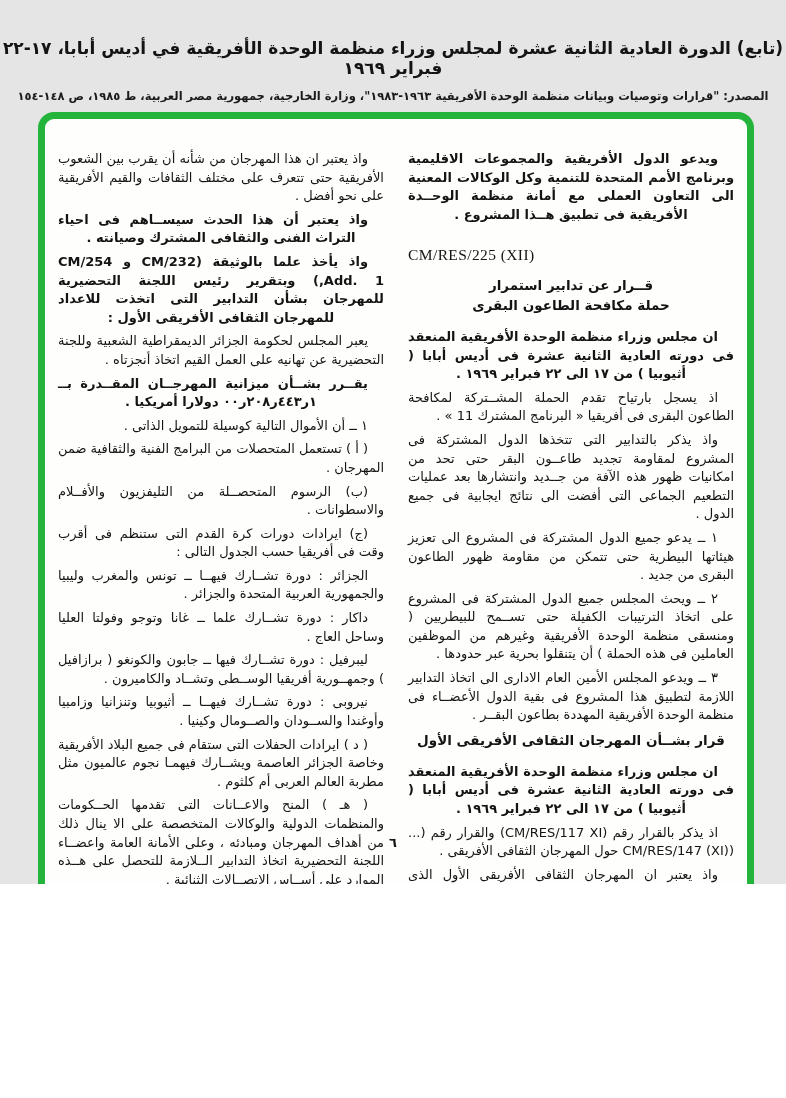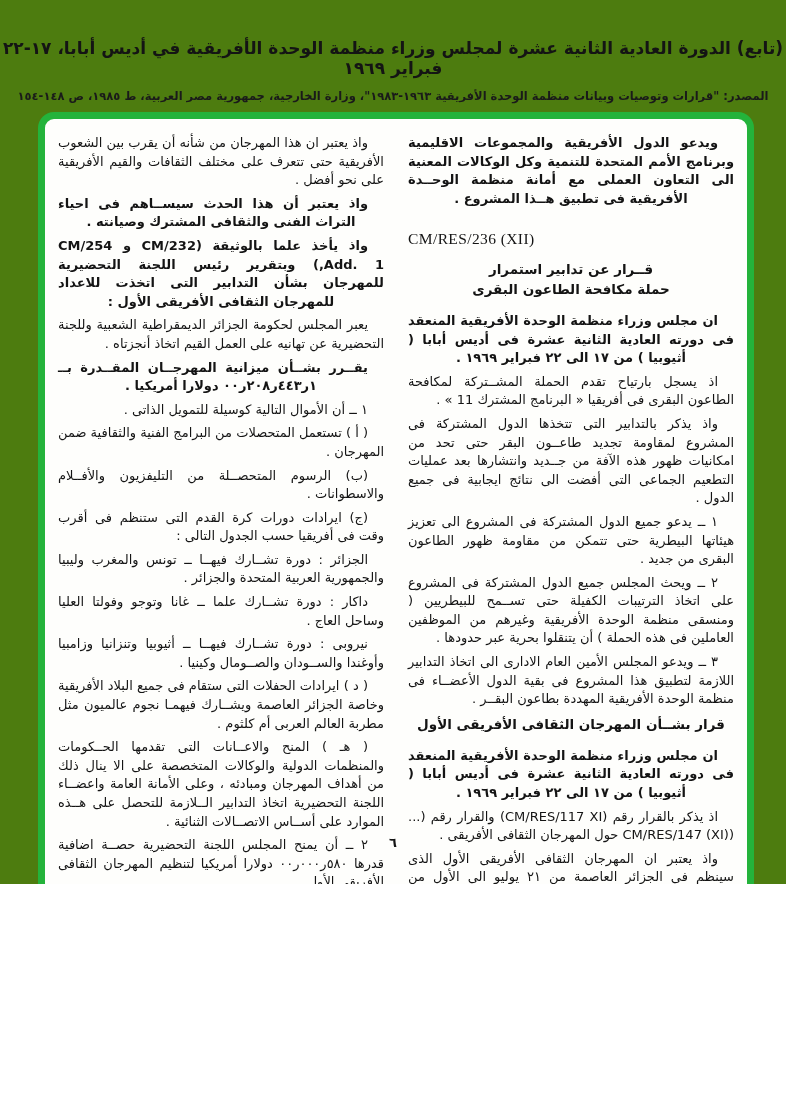--- a/index.html
+++ b/index.html
@@ -1,34 +1,34 @@
 <!DOCTYPE html>
 <html lang="ar"><head>
 <meta charset="utf-8">
 <style>
   html,body{margin:0;padding:0;}
   body{
     width:786px;height:1098px;background:#ffffff;
     font-family:"DejaVu Sans", sans-serif;color:#141414;
   }
-  .page{position:relative;width:786px;height:884px;background:#4d7c0f;overflow:hidden;}
+  .page{position:relative;width:786px;height:884px;background:#e5e5e5;overflow:hidden;}
 
   
   .hdr{position:absolute;top:38px;left:0;right:0;text-align:center;direction:rtl;}
   .doc-title{font-size:17px;font-weight:bold;letter-spacing:.2px;}
   .doc-source{font-size:11.5px;font-weight:bold;margin-top:11px;color:#1a1a1a;}
 
   
   .frame{
     position:absolute;left:38px;top:112px;width:716px;height:920px;
     box-sizing:border-box;border:7px solid #24b33b;border-radius:16px;
     padding:15px 13px 8px 13px;background:#fefefc;
   }
   .cols{direction:rtl;display:flex;gap:24px;height:100%;}
-  .col{flex:1;font-size:13px;line-height:18.6px;text-align:justify;}
+  .col{flex:1;font-size:13px;line-height:18.6px;text-align:justify;margin-top:16px;}
 
   .para{margin:0 0 5px;text-indent:16px;}
   .center-last{text-align-last:center;font-weight:bold;}
 
   .doc-ref{
     direction:ltr;text-align:left;unicode-bidi:embed;
     font-family:"Liberation Serif", serif;font-size:15.5px;
     margin:22px 0 10px;letter-spacing:.4px;
   }
   .res-title{
@@ -50,21 +50,21 @@
     <div class="doc-title">(تابع) الدورة العادية الثانية عشرة لمجلس وزراء منظمة الوحدة الأفريقية في أديس أبابا، ١٧-٢٢ فبراير ١٩٦٩</div>
     <div class="doc-source">المصدر: "قرارات وتوصيات وبيانات منظمة الوحدة الأفريقية ١٩٦٣-١٩٨٣"، وزارة الخارجية، جمهورية مصر العربية، ط ١٩٨٥، ص ١٤٨-١٥٤</div>
   </div>
 
   <div class="frame">
     <div class="cols">
 
       <section class="col">
         <p class="para center-last">ويدعو الدول الأفريقية والمجموعات الاقليمية وبرنامج الأمم المتحدة للتنمية وكل الوكالات المعنية الى التعاون العملى مع أمانة منظمة الوحــدة الأفريقية فى تطبيق هــذا المشروع .</p>
 
-        <div class="doc-ref">CM/RES/236  (XII)</div>
+        <div class="doc-ref">CM/RES/225  (XII)</div>
         <div class="res-title">
           <div>قــرار عن تدابير استمرار</div>
           <div>حملة مكافحة الطاعون البقرى</div>
         </div>
         <p class="para center-last">ان مجلس وزراء منظمة الوحدة الأفريقية المنعقد فى دورته العادية الثانية عشرة فى أديس أبابا ( أثيوبيا ) من ١٧ الى ٢٢ فبراير ١٩٦٩ .</p>
         <p class="para">اذ يسجل بارتياح تقدم الحملة المشــتركة لمكافحة الطاعون البقرى فى أفريقيا « البرنامج المشترك 11 » .</p>
         <p class="para">واذ يذكر بالتدابير التى تتخذها الدول المشتركة فى المشروع لمقاومة تجديد طاعــون البقر حتى تحد من امكانيات ظهور هذه الآفة من جــديد وانتشارها بعد عمليات التطعيم الجماعى التى أفضت الى نتائج ايجابية فى جميع الدول .</p>
         <p class="para">١ ــ يدعو جميع الدول المشتركة فى المشروع الى تعزيز هيئاتها البيطرية حتى تتمكن من مقاومة ظهور الطاعون البقرى من جديد .</p>
         <p class="para">٢ ــ ويحث المجلس جميع الدول المشتركة فى المشروع على اتخاذ الترتيبات الكفيلة حتى تســمح للبيطريين ( ومنسقى منظمة الوحدة الأفريقية وغيرهم من الموظفين العاملين فى هذه الحملة ) أن يتنقلوا بحرية عبر حدودها .</p>
         <p class="para">٣ ــ ويدعو المجلس الأمين العام الادارى الى اتخاذ التدابير اللازمة لتطبيق هذا المشروع فى بقية الدول الأعضــاء فى منظمة الوحدة الأفريقية المهددة بطاعون البقــر .</p>
@@ -80,20 +80,21 @@
         <p class="para center-last">واذ يعتبر أن هذا الحدث سيســاهم فى احياء التراث الفنى والثقافى المشترك وصيانته .</p>
         <p class="para center-last">واذ يأخذ علما بالوثيقة (CM/232 و CM/254 Add. 1,) وبتقرير رئيس اللجنة التحضيرية للمهرجان بشأن التدابير التى اتخذت للاعداد للمهرجان الثقافى الأفريقى الأول :</p>
         <p class="para">يعبر المجلس لحكومة الجزائر الديمقراطية الشعبية وللجنة التحضيرية عن تهانيه على العمل القيم اتخاذ أنجزتاه .</p>
         <p class="para center-last">يقــرر بشــأن ميزانية المهرجــان المقــدرة بــ ١ر٤٤٣ر٢٠٨ر٠٠ دولارا أمريكيا .</p>
         <p class="para">١ ــ أن الأموال التالية كوسيلة للتمويل الذاتى .</p>
         <p class="para">( أ ) تستعمل المتحصلات من البرامج الفنية والثقافية ضمن المهرجان .</p>
         <p class="para">(ب) الرسوم المتحصــلة من التليفزيون والأفــلام والاسطوانات .</p>
         <p class="para">(ج) ايرادات دورات كرة القدم التى ستنظم فى أقرب وقت فى أفريقيا حسب الجدول التالى :</p>
         <p class="para">الجزائر : دورة تشــارك فيهــا ــ تونس والمغرب وليبيا والجمهورية العربية المتحدة والجزائر .</p>
         <p class="para">داكار : دورة تشــارك علما ــ غانا وتوجو وفولتا العليا وساحل العاج .</p>
+        <p class="para">ليبرفيل : دورة تشــارك فيها ــ جابون والكونغو ( برازافيل ) وجمهــورية أفريقيا الوســطى وتشــاد والكاميرون .</p>
         <p class="para">نيروبى : دورة تشــارك فيهــا ــ أثيوبيا وتنزانيا وزامبيا وأوغندا والســودان والصــومال وكينيا .</p>
         <p class="para">( د ) ايرادات الحفلات التى ستقام فى جميع البلاد الأفريقية وخاصة الجزائر العاصمة ويشــارك فيهمـا نجوم عالميون مثل مطربة العالم العربى أم كلثوم .</p>
         <p class="para">( هـ ) المنح والاعــانات التى تقدمها الحــكومات والمنظمات الدولية والوكالات المتخصصة على الا ينال ذلك من أهداف المهرجان ومبادئه ، وعلى الأمانة العامة واعضــاء اللجنة التحضيرية اتخاذ التدابير الــلازمة للتحصل على هــذه الموارد على أســاس الاتصــالات الثنائية .</p>
         <p class="para">٢ ــ أن يمنح المجلس اللجنة التحضيرية حصــة اضافية قدرها ٥٨٠ر٠٠٠ر٠٠ دولارا أمريكيا لتنظيم المهرجان الثقافى الأفريقى الأول .</p>
       </section>
 
     </div>
   </div>
 
   <div class="page-number">٦</div>

